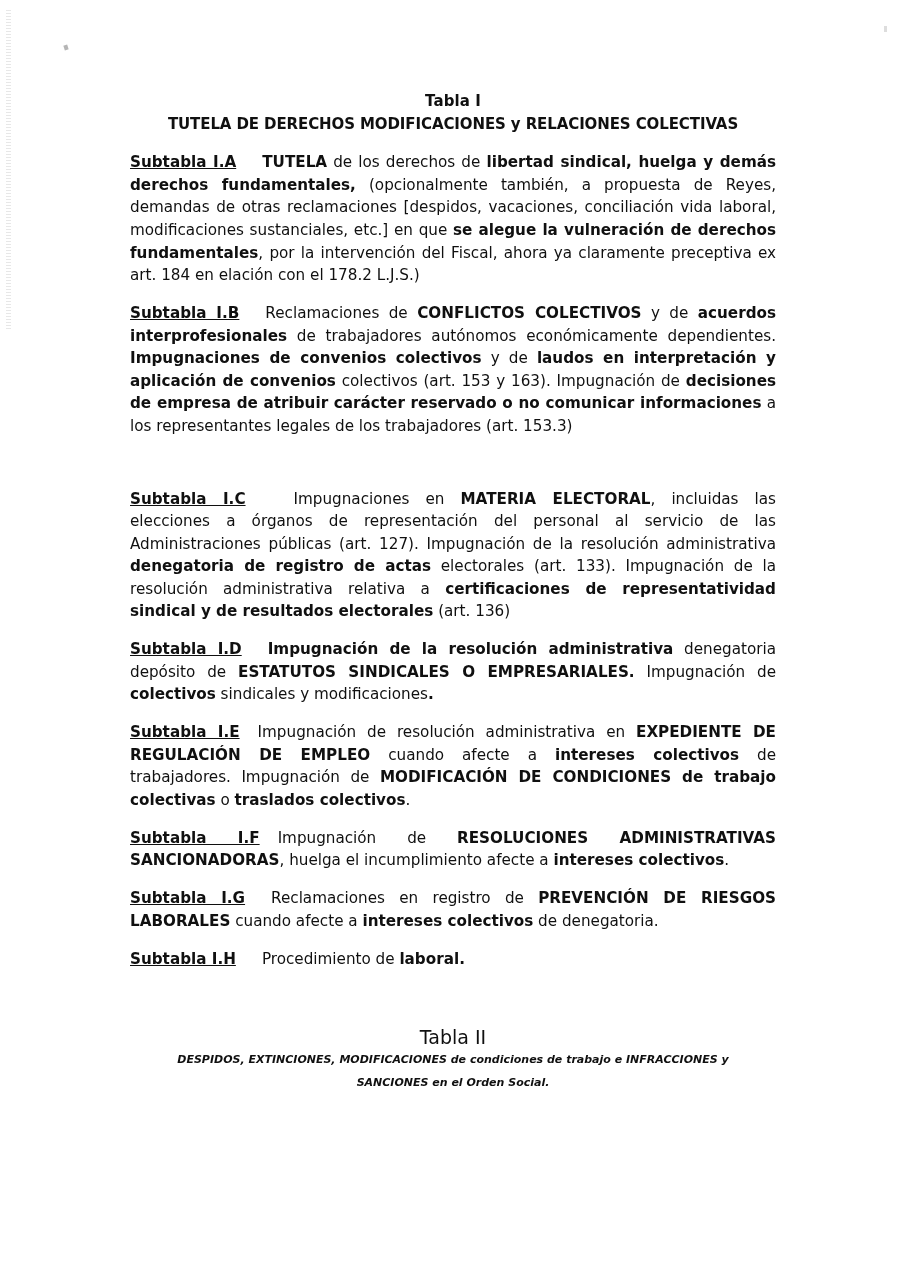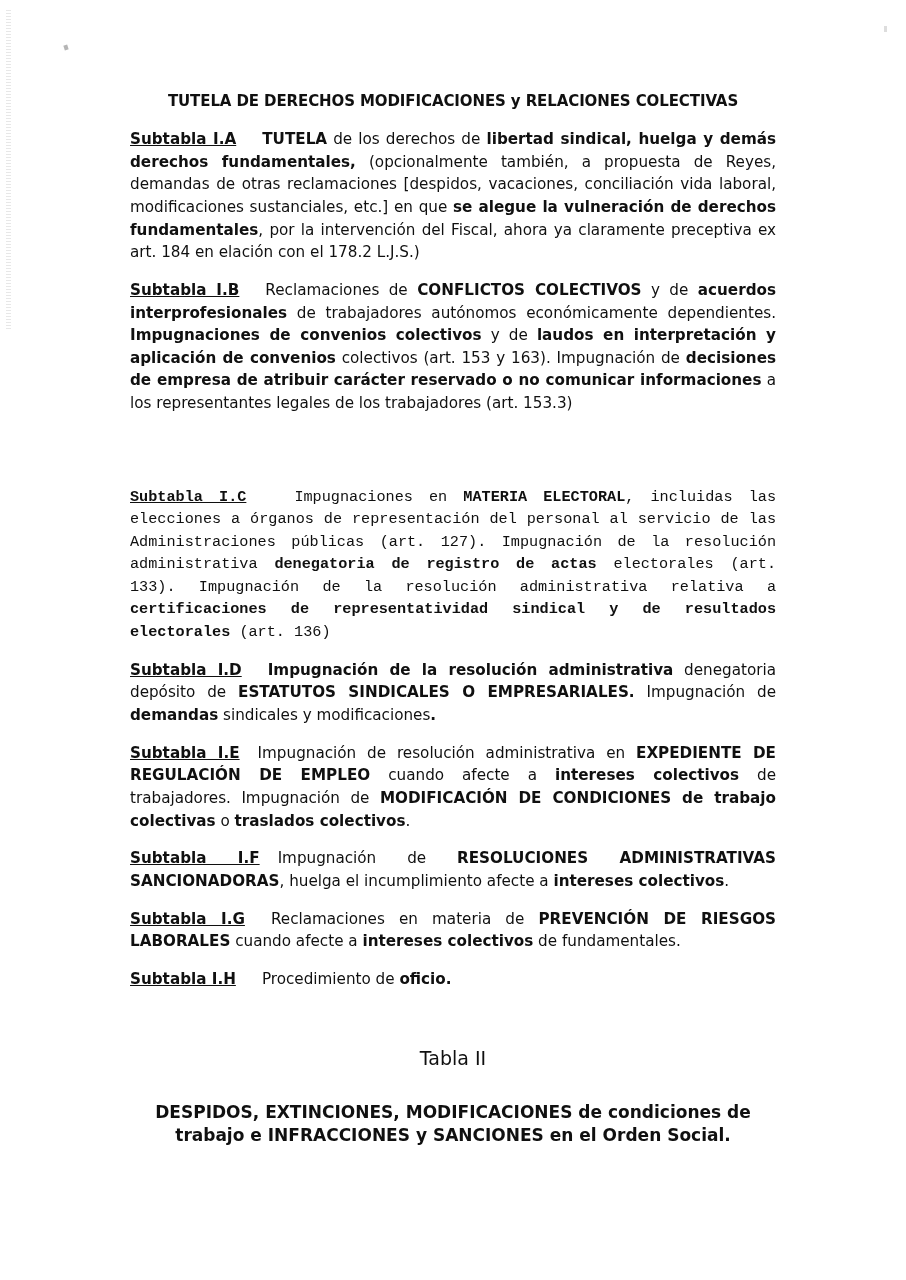--- a/index.html
+++ b/index.html
@@ -69,21 +69,21 @@
   .title-line1 { display: block; }
   .title-line2 { display: block; font-size: 15px; letter-spacing: -0.1px; }
 
   .para {
     text-align: justify;
     text-justify: inter-word;
     font-size: 15.2px;
     line-height: 22.6px;
     hyphens: none;
   }
-  .para.gap-large { margin-top: 71px; font-family: Liberation Mono, monospace; }
+  .para.gap-large { margin-top: 50px; }
 
   .b  { font-weight: bold; }
   .bu { font-weight: bold; }
   .lbl {
     font-weight: bold;
     text-decoration: underline;
     white-space: nowrap;
   }
   .lbl-wide {
     font-weight: bold;
@@ -99,71 +99,72 @@
     margin-top: 56px;
     text-align: center;
   }
   .tabla2-title {
     font-weight: normal;
     font-size: 19px;
     line-height: 22px;
   }
   .tabla2-sub {
     font-weight: bold;
-    font-size: 17px;
+    font-size: 11px;
     line-height: 23px;
-    margin-top: 32px;
     padding: 0 14px;
+    font-style: italic;
   }
 </style>
 </head>
 <body>
 
 <div class="page">
 
   <div class="scan-edge"></div>
   <div class="scan-speck"></div>
   <div class="scan-speck2"></div>
 
   <div class="content">
 
     <div class="title-block">
+      <span class="title-line1">Tabla I</span>
       <span class="title-line2">TUTELA DE DERECHOS MODIFICACIONES y RELACIONES COLECTIVAS</span>
     </div>
 
     <p class="para">
       <span class="lbl">Subtabla I.A</span><span class="sp-lbl-wide"></span><span class="seg-host"><span class="b">TUTELA</span><span> de los derechos de </span><span class="b">libertad sindical, huelga y demás derechos fundamentales,</span><span> (opcionalmente también, a propuesta de Reyes, demandas de otras reclamaciones [despidos, vacaciones, conciliación vida laboral, modificaciones sustanciales, etc.] en que </span><span class="b">se alegue la vulneración de derechos fundamentales</span><span>, por la intervención del Fiscal, ahora ya claramente preceptiva ex art. 184 en elación con el 178.2 L.J.S.)</span></span>
     </p>
 
     <p class="para">
       <span class="lbl">Subtabla I.B</span><span class="sp-lbl-wide"></span><span class="seg-host"><span>Reclamaciones de </span><span class="b">CONFLICTOS COLECTIVOS</span><span>  y de </span><span class="b">acuerdos interprofesionales</span><span> de trabajadores autónomos económicamente dependientes. </span><span class="b">Impugnaciones de convenios colectivos</span><span> y de </span><span class="b">laudos en interpretación y aplicación de convenios</span><span> colectivos (art. 153 y 163). Impugnación de </span><span class="b">decisiones de empresa de atribuir carácter reservado o no comunicar informaciones</span><span> a los representantes legales de los trabajadores (art. 153.3)</span></span>
     </p>
 
     <p class="para gap-large">
       <span class="lbl">Subtabla I.C</span><span class="sp-lbl-xwide"></span><span class="seg-host"><span>Impugnaciones en </span><span class="b">MATERIA ELECTORAL</span><span>, incluidas las elecciones a órganos de representación del personal al servicio de las Administraciones públicas (art. 127). Impugnación de la resolución administrativa </span><span class="b">denegatoria de registro de actas</span><span> electorales (art. 133). Impugnación de la resolución administrativa relativa a </span><span class="b">certificaciones de representatividad sindical y de resultados electorales</span><span> (art. 136)</span></span>
     </p>
 
     <p class="para">
-      <span class="lbl">Subtabla I.D</span><span class="sp-lbl-wide"></span><span class="seg-host"><span class="b">Impugnación de la resolución administrativa</span><span> denegatoria depósito de </span><span class="b">ESTATUTOS SINDICALES O EMPRESARIALES.</span><span> Impugnación de </span><span class="b">demandas</span><span> sindicales y modificaciones</span><span class="b">.</span></span>
+      <span class="lbl">Subtabla I.D</span><span class="sp-lbl-wide"></span><span class="seg-host"><span class="b">Impugnación de la resolución administrativa</span><span> denegatoria depósito de </span><span class="b">ESTATUTOS SINDICALES O EMPRESARIALES.</span><span> Impugnación de </span><span class="b">colectivos</span><span> sindicales y modificaciones</span><span class="b">.</span></span>
     </p>
 
     <p class="para">
       <span class="lbl">Subtabla I.E</span><span class="sp-lbl"></span><span class="seg-host"><span>Impugnación de resolución administrativa en </span><span class="b">EXPEDIENTE DE REGULACIÓN DE EMPLEO</span><span> cuando afecte a </span><span class="bu">intereses colectivos</span><span> de trabajadores. Impugnación de </span><span class="bu">MODIFICACIÓN DE CONDICIONES de trabajo colectivas</span><span> o </span><span class="bu">traslados colectivos</span><span>.</span></span>
     </p>
 
     <p class="para">
       <span class="lbl-wide">Subtabla I.F</span><span class="sp-lbl"></span><span class="seg-host"><span>Impugnación de </span><span class="b">RESOLUCIONES ADMINISTRATIVAS SANCIONADORAS</span><span>, huelga el incumplimiento afecte a </span><span class="bu">intereses colectivos</span><span>.</span></span>
     </p>
 
     <p class="para">
-      <span class="lbl">Subtabla I.G</span><span class="sp-lbl-wide"></span><span class="seg-host"><span>Reclamaciones en materia de </span><span class="b">PREVENCIÓN DE RIESGOS LABORALES</span><span> cuando afecte a </span><span class="bu">intereses colectivos</span><span> de fundamentales.</span></span>
+      <span class="lbl">Subtabla I.G</span><span class="sp-lbl-wide"></span><span class="seg-host"><span>Reclamaciones en registro de </span><span class="b">PREVENCIÓN DE RIESGOS LABORALES</span><span> cuando afecte a </span><span class="bu">intereses colectivos</span><span> de denegatoria.</span></span>
     </p>
 
     <p class="para">
-      <span class="lbl">Subtabla I.H</span><span class="sp-lbl-wide"></span><span class="seg-host"><span>Procedimiento de </span><span class="b">oficio</span><span class="b">.</span></span>
+      <span class="lbl">Subtabla I.H</span><span class="sp-lbl-wide"></span><span class="seg-host"><span>Procedimiento de </span><span class="b">laboral</span><span class="b">.</span></span>
     </p>
 
     <div class="tabla2-block">
       <div class="tabla2-title">Tabla II</div>
       <div class="tabla2-sub">
         <span>DESPIDOS, EXTINCIONES, MODIFICACIONES de condiciones de trabajo e</span>
         <span>INFRACCIONES y SANCIONES en el Orden Social.</span>
       </div>
     </div>
 

